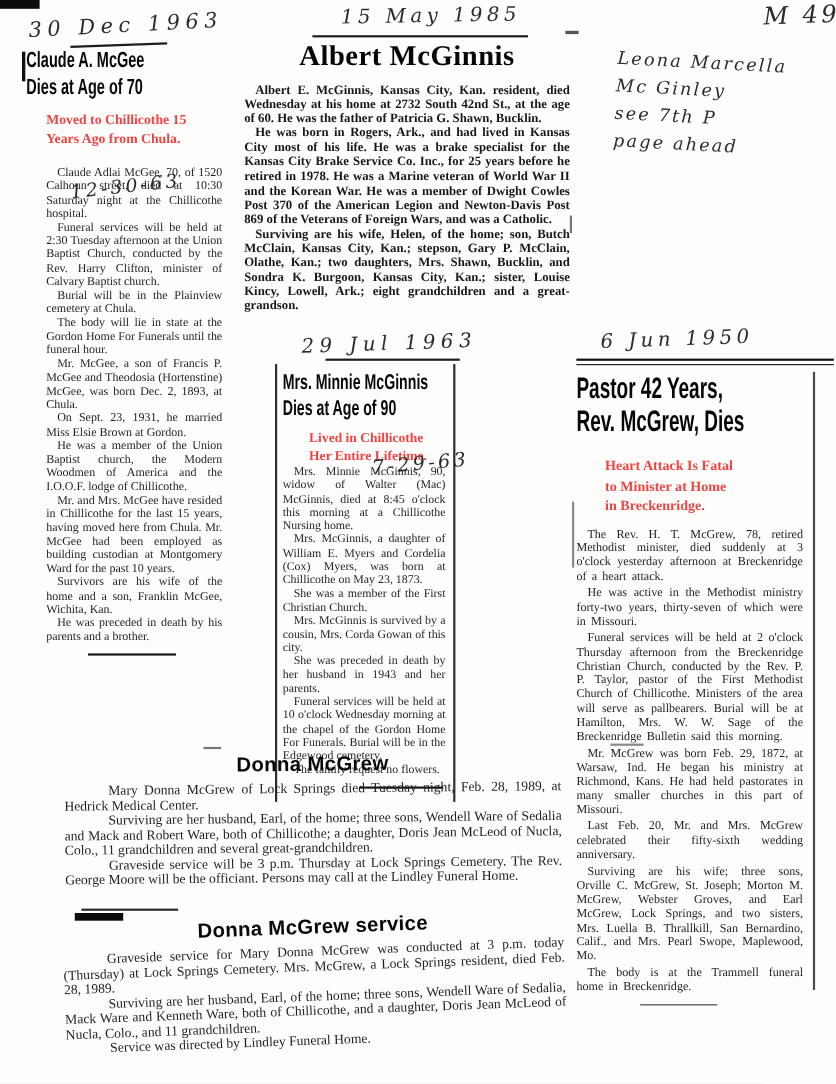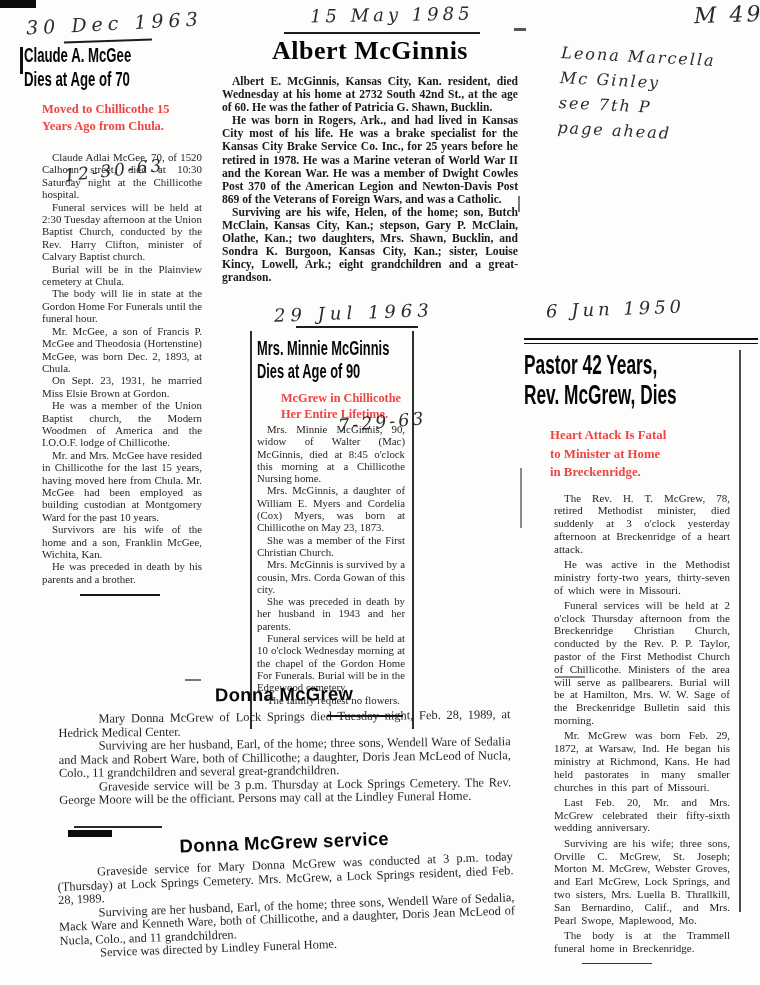--- a/index.html
+++ b/index.html
@@ -55,26 +55,26 @@
     font-weight:bold;color:#060606;font-size:26px;letter-spacing:0.5px;}
   .body-albert{margin-top:9px;font-size:11.6px;line-height:13.1px;font-weight:bold;color:#181818;}
   
   #clipMinnie{left:250px;top:331px;width:164px;}
   .minnie-box{border-left:2px solid #2e2e2e;border-right:2px solid #2e2e2e;padding:6px 7px 12px 5px;}
   .head-minnie{font-size:19.5px;line-height:22.5px;}
   .sub-minnie{margin:9px 0 0 24px;font-size:12.3px;line-height:15.5px;}
   .body-minnie{margin-top:1px;font-size:10.8px;line-height:12.3px;}
   #clipMinnie .endrule{width:76px;margin:9px 0 0 70px;}
   
-  #clipPastor{left:524px;top:300px;width:222px;}
+  #clipPastor{left:524px;top:288px;width:222px;}
   .dblrule{margin-top:38px;width:234px;height:3px;border-top:2.5px solid #101010;border-bottom:1px solid #101010;}
   .head-pastor{margin-top:6px;font-size:27px;line-height:30px;transform:scaleX(0.64);transform-origin:left top;}
   .sub-pastor{margin:16px 0 0 26px;font-size:12.8px;line-height:18.5px;}
   .body-pastor{margin-top:10px;width:206px;font-size:11px;line-height:12.8px;word-spacing:2px;}
-  .body-pastor p{margin-top:2.5px;margin-left:30px;}
+  .body-pastor p{margin-top:2.5px;}
   #pastorRightRule{position:absolute;left:215px;top:50px;width:2px;height:562px;background:#4c4c4c;}
   #pastorLeftTick{position:absolute;left:-4px;top:168px;width:1.5px;height:60px;background:#8a8a8a;}
   #clipPastor .endrule{width:70px;margin:9px 0 0 58px;border-top:1.5px solid #333;}
   
   .head-donna{margin:0;text-align:center;font-family:"Liberation Sans",sans-serif;
     font-weight:700;color:#080808;font-size:18.5px;letter-spacing:0.3px;}
   .body-donna{margin-top:5px;font-size:12.4px;line-height:13.5px;}
   .body-donna p{text-indent:40px;}
   #clipDonna{left:58px;top:686px;width:452px;transform:rotate(-0.6deg);transform-origin:left top;}
   #clipDonnaSvc{left:56px;top:840px;width:456px;transform:rotate(-2.1deg);transform-origin:left top;}
@@ -143,21 +143,21 @@
     </div>
   </section>
 
   <section class="clip" id="clipMinnie">
     <div class="minnie-box">
       <h2 class="gothic head-minnie">
         <div>Mrs. Minnie McGinnis</div>
         <div>Dies at Age of 90</div>
       </h2>
       <div class="subhead sub-minnie">
-        <div>McGrew in Chillicothe</div>
+        <div>Lived in Chillicothe</div>
         <div>Her Entire Lifetime.</div>
       </div>
       <div class="body-minnie">
         <p>Mrs. Minnie McGinnis, 90, widow of Walter (Mac) McGinnis, died at 8:45 o'clock this morning at a Chillicothe Nursing home.</p>
         <p>Mrs. McGinnis, a daughter of William E. Myers and Cordelia (Cox) Myers, was born at Chillicothe on May 23, 1873.</p>
         <p>She was a member of the First Christian Church.</p>
         <p>Mrs. McGinnis is survived by a cousin, Mrs. Corda Gowan of this city.</p>
         <p>She was preceded in death by her husband in 1943 and her parents.</p>
         <p>Funeral services will be held at 10 o'clock Wednesday morning at the chapel of the Gordon Home For Funerals. Burial will be in the Edgewood cemetery.</p>
         <p>The family request no flowers.</p>

